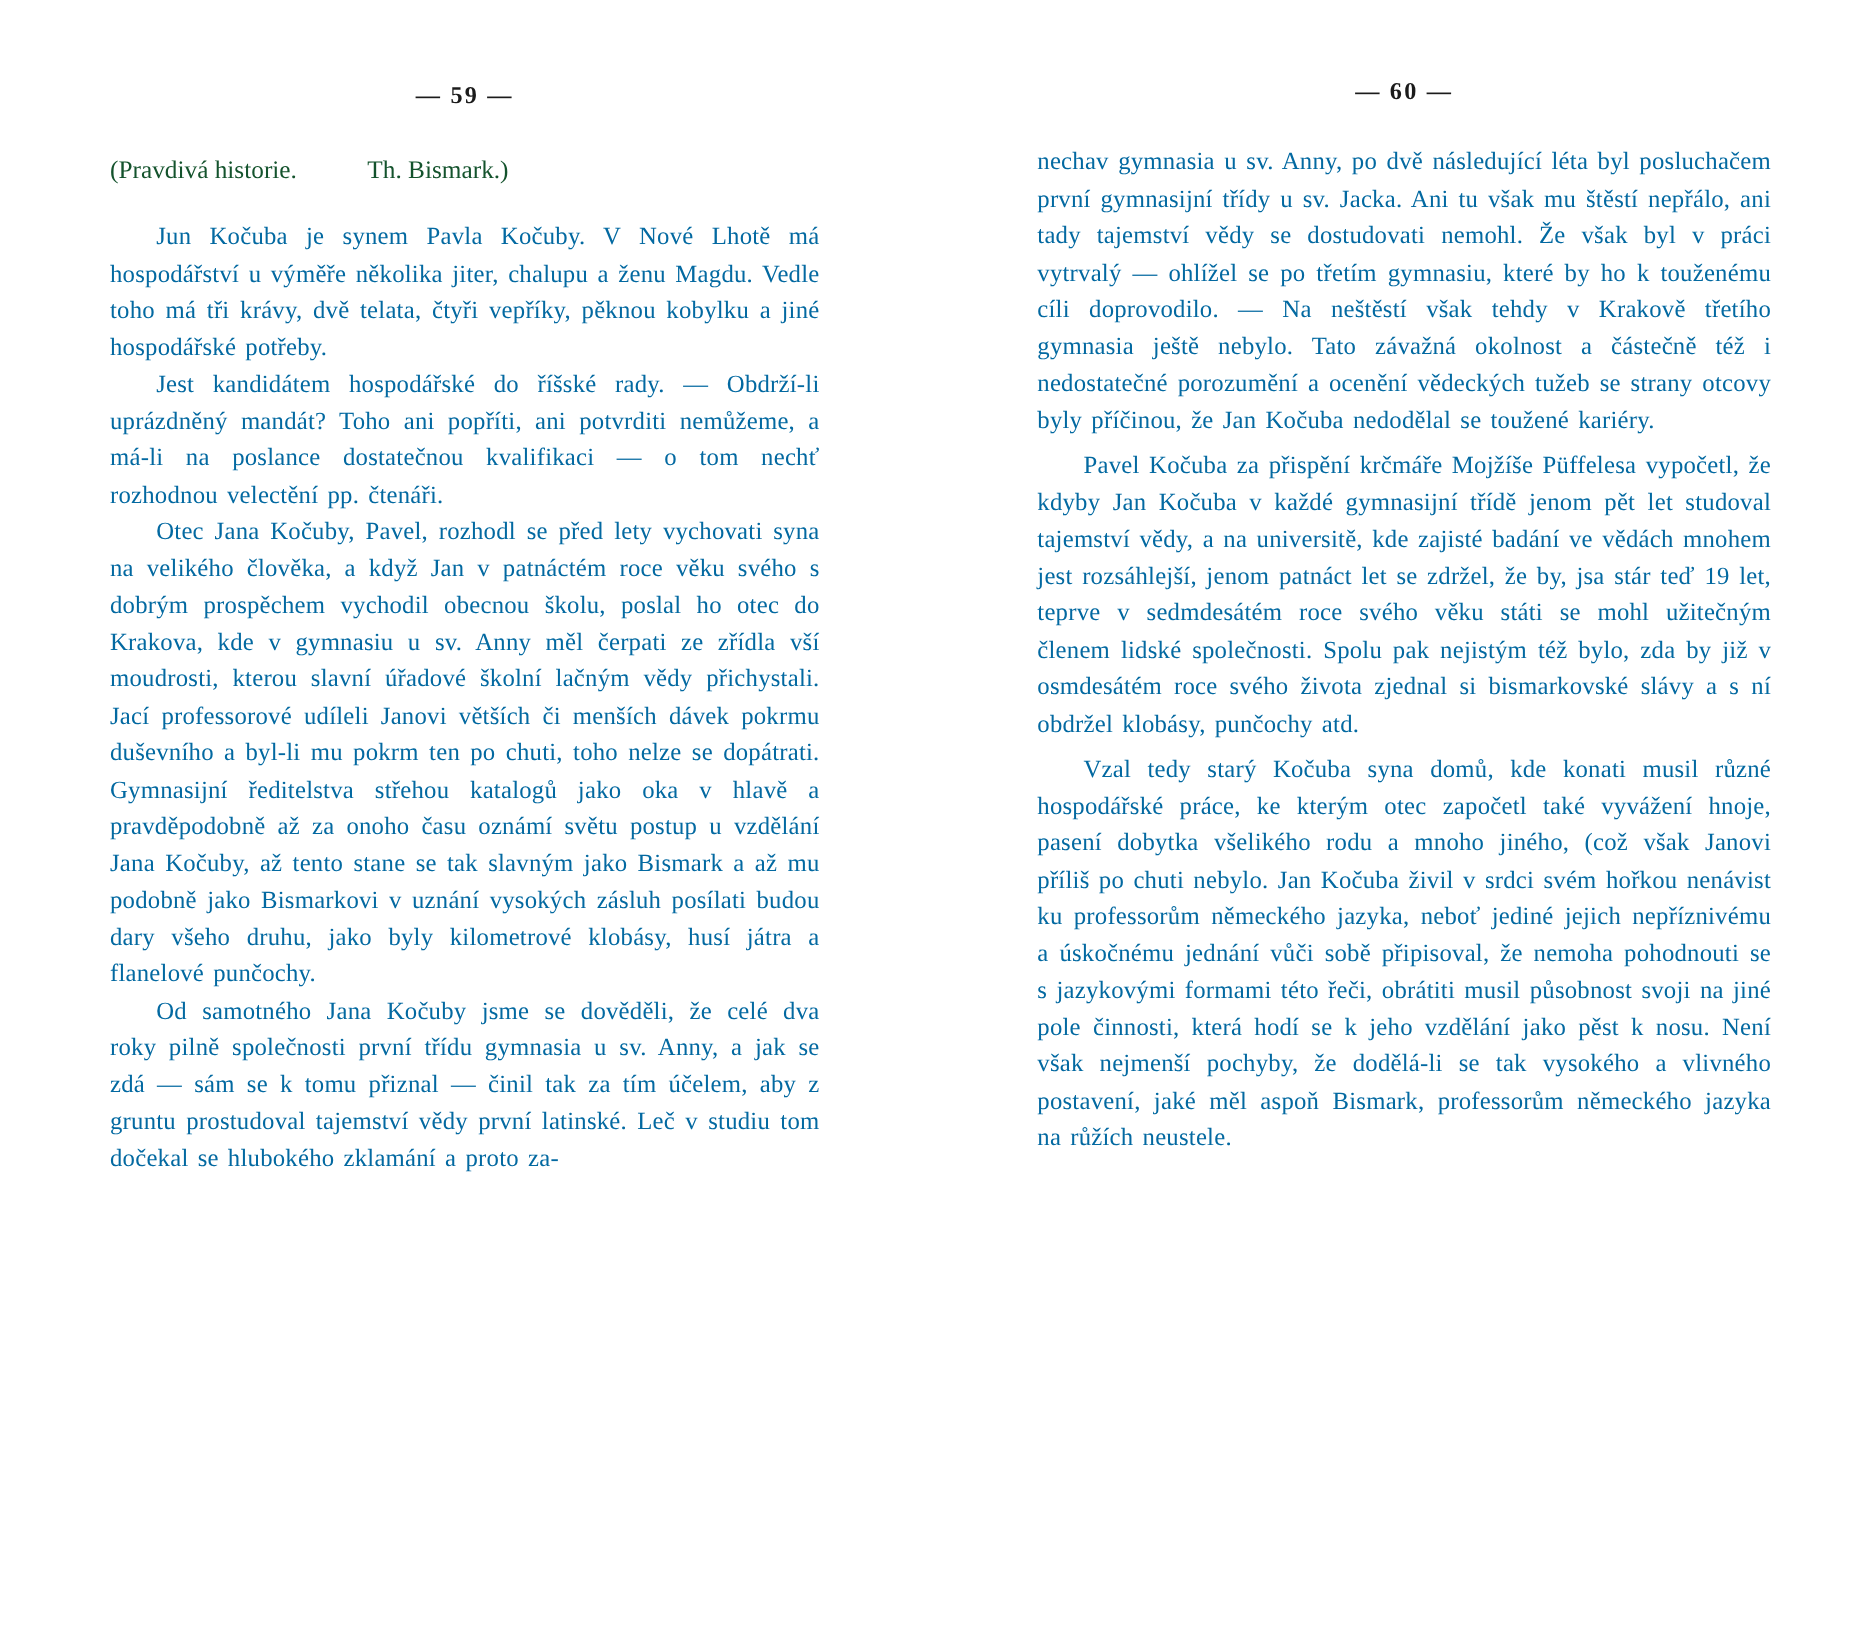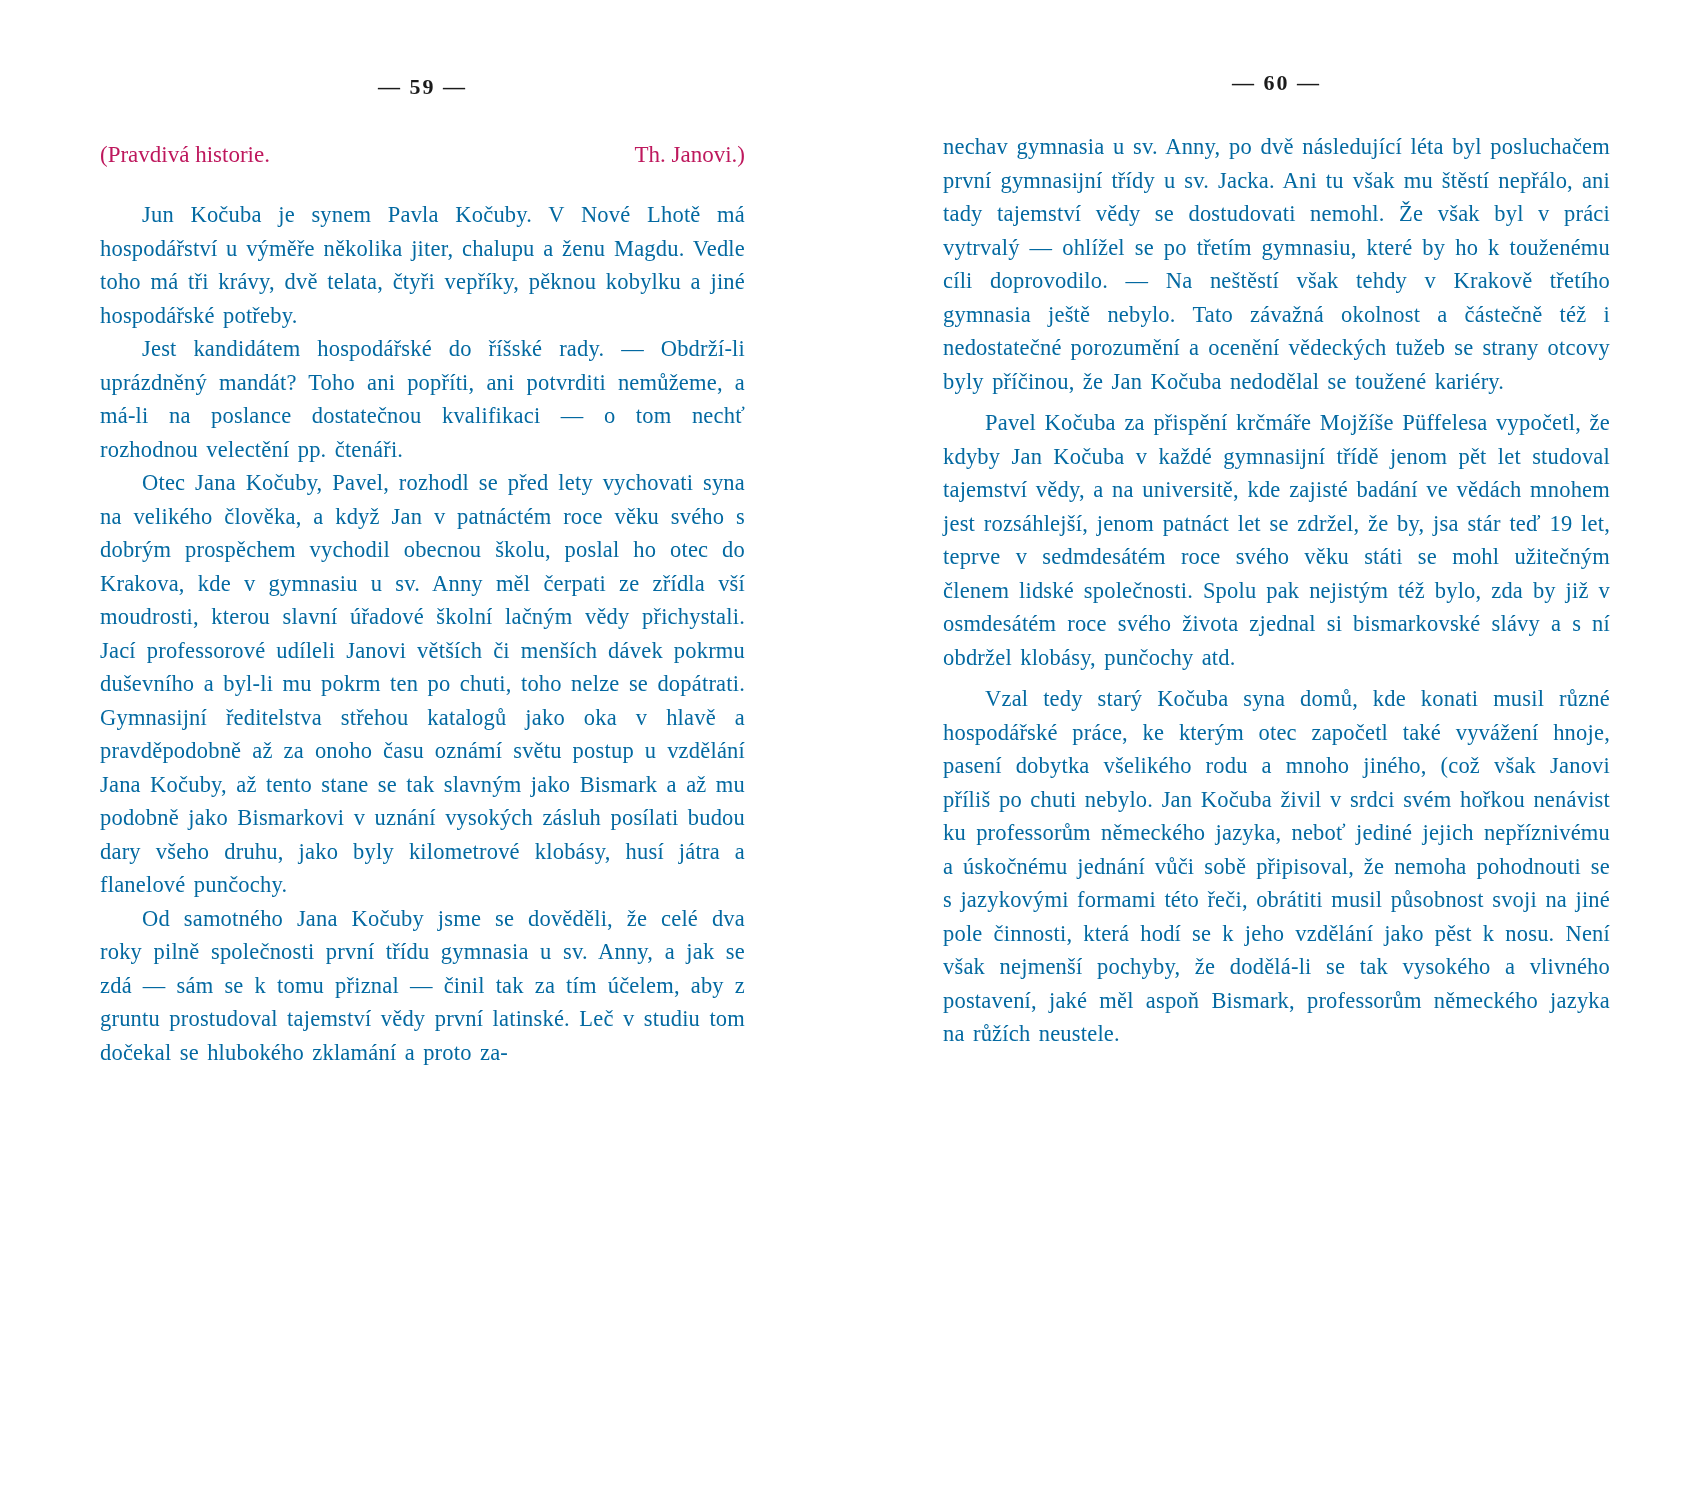--- a/index.html
+++ b/index.html
@@ -42,25 +42,25 @@
     margin: 0 0 20px 0;
     text-align: center;
     font-family: "Liberation Sans", sans-serif;
     font-weight: bold;
     font-size: 31px;
     letter-spacing: 0.5px;
     color: #111;
   }
   .article-subtitle {
     display: flex;
-    justify-content: space-between;
+    justify-content: flex-start;
     gap: 64px;
     font-size: 23px;
     margin-bottom: 30px;
-    color: #be185d;
+    color: #14532d;
   }
   .body-text p {
     margin: 0;
     font-size: 22.5px;
     line-height: 33.5px;
     text-align: justify;
     word-spacing: 2.5px;
     letter-spacing: 0.2px;
     color: #0369a1;
   }
@@ -75,21 +75,21 @@
 <body>
 
 <div class="sheet">
 
   <div class="page page-left">
     <div class="page-number">— 59 —</div>
 
 
     <div class="article-subtitle">
       <span>(Pravdivá historie.</span>
-      <span>Th. Janovi.)</span>
+      <span>Th. Bismark.)</span>
     </div>
 
     <div class="body-text">
       <p class="indent">Jun Kočuba je synem Pavla Kočuby. V Nové Lhotě má hospodářství u výměře několika jiter, chalupu a ženu Magdu. Vedle toho má tři krávy, dvě telata, čtyři vepříky, pěknou kobylku a jiné hospodářské potřeby.</p>
       <p class="indent">Jest kandidátem hospodářské do říšské rady. — Obdrží-li uprázdněný mandát? Toho ani popříti, ani potvrditi nemůžeme, a má-li na poslance dostatečnou kvalifikaci — o tom nechť rozhodnou velectění pp. čtenáři.</p>
       <p class="indent">Otec Jana Kočuby, Pavel, rozhodl se před lety vychovati syna na velikého člověka, a když Jan v patnáctém roce věku svého s dobrým prospěchem vychodil obecnou školu, poslal ho otec do Krakova, kde v gymnasiu u sv. Anny měl čerpati ze zřídla vší moudrosti, kterou slavní úřadové školní lačným vědy přichystali. Jací professorové udíleli Janovi větších či menších dávek pokrmu duševního a byl-li mu pokrm ten po chuti, toho nelze se dopátrati. Gymnasijní ředitelstva střehou katalogů jako oka v hlavě a pravděpodobně až za onoho času oznámí světu postup u vzdělání Jana Kočuby, až tento stane se tak slavným jako Bismark a až mu podobně jako Bismarkovi v uznání vysokých zásluh posílati budou dary všeho druhu, jako byly kilometrové klobásy, husí játra a flanelové punčochy.</p>
       <p class="indent">Od samotného Jana Kočuby jsme se dověděli, že celé dva roky pilně společnosti první třídu gymnasia u sv. Anny, a jak se zdá — sám se k tomu přiznal — činil tak za tím účelem, aby z gruntu prostudoval tajemství vědy první latinské. Leč v studiu tom dočekal se hlubokého zklamání a proto za-</p>
     </div>
   </div>
 

